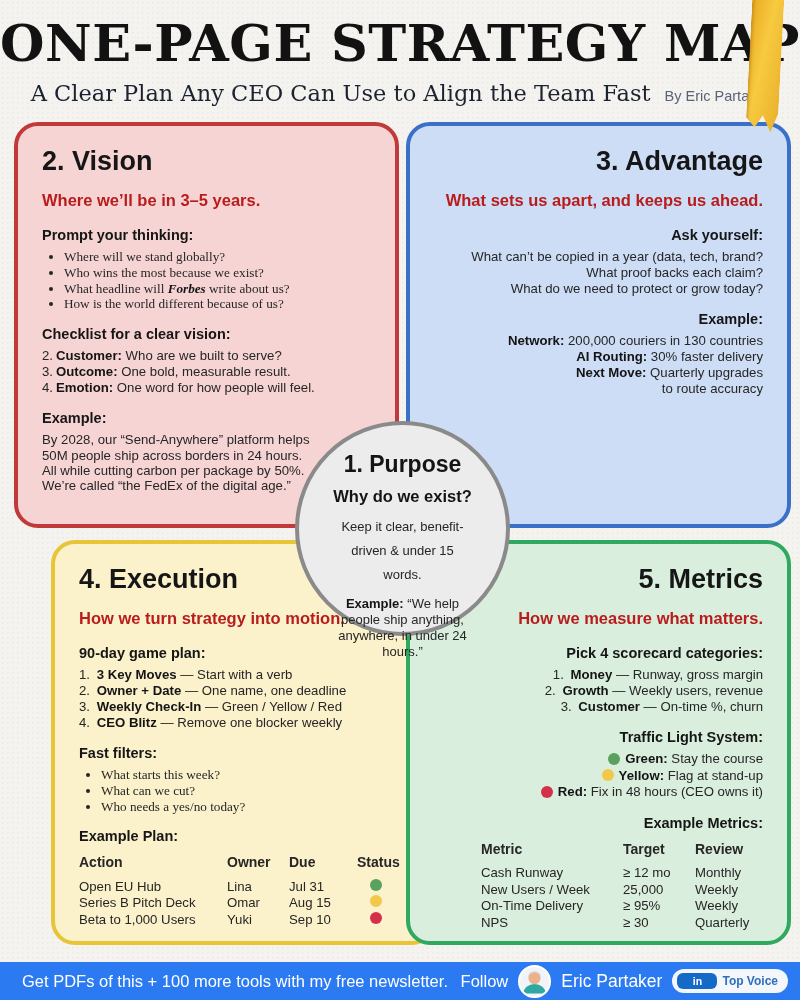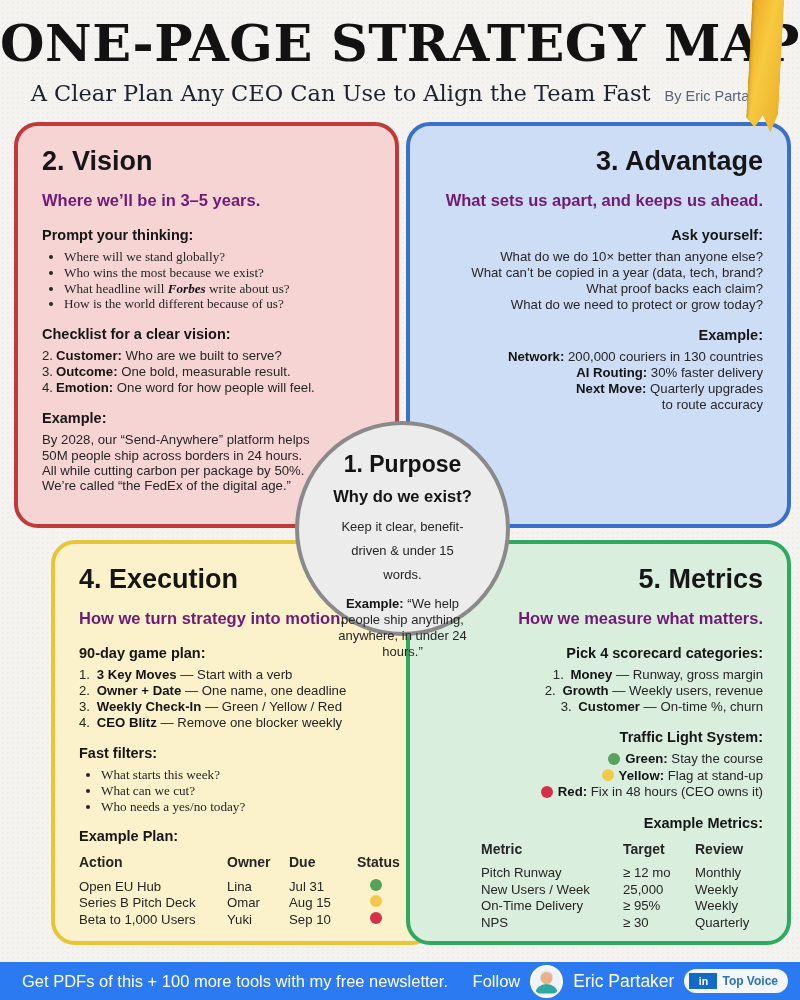--- a/index.html
+++ b/index.html
@@ -35,21 +35,21 @@
   .card {
     position:absolute; width:385px; border-radius:24px; border:4px solid;
     padding:16px 24px 0 24px;
   }
   .card.right { text-align:right; }
   #vision   { left:14px;  top:122px; height:406px; background:#f6d4d4; border-color:#c13a3a; }
   #advantage{ left:406px; top:122px; height:406px; background:#cdddf6; border-color:#3b70c9; }
   #execution{ left:14px;  top:540px; height:405px; background:#fbf1cb; border-color:#e8c437;margin-left:37px; }
   #metrics  { left:406px; top:540px; height:405px; background:#d9eedd; border-color:#2fa95f; }
   .card h2 { font-size:27px; font-weight:700; color:#161616; margin:4px 0 14px; line-height:1.15; }
-  .tagline { font-size:16.5px; font-weight:700; color:#701a75; margin:0 0 17px; }
+  .tagline { font-size:16.5px; font-weight:700; color:#b91c1c; margin:0 0 17px; }
   .block { margin-bottom:14px; }
   .label { font-size:14.5px; font-weight:700; color:#161616; margin-bottom:6px; }
   .card ul { list-style:disc; padding-left:22px;font-family:Liberation Serif, serif; }
   .card li { font-size:13.2px; line-height:15.8px; }
   .nitem, .line { font-size:13.2px; line-height:16px; }
   .n { margin-right:3px; }
   .example-p { font-size:13.2px; line-height:15.3px; max-width:272px; }
   b { color:#141414; }
   
   .circle {
@@ -80,21 +80,21 @@
   .footer {
     position:absolute; left:0; bottom:0; width:800px; height:38px; background:#2b7af2;
     display:flex; align-items:center; padding:0 12px 0 22px; color:#fff; z-index:7;
   }
   .cta { font-size:16.5px; }
   .social { margin-left:auto; display:flex; align-items:center; gap:10px; }
   .follow { font-size:16.5px; }
   .avatar { width:33px; height:33px; border-radius:50%; overflow:hidden; border:2px solid #fff; background:#eef3f8; flex:0 0 auto; }
   .pname { font-size:17.5px; font-weight:400; }
   .badge { display:inline-flex; align-items:center; gap:5px; background:#f3f6fa; border-radius:13px; padding:4px 10px 4px 5px; }
-  .in-sq { width:28px; height:16px; background:#1569c7; border-radius:0; color:#fff; font-weight:700; font-size:10.5px; display:flex; align-items:center; justify-content:center; }
+  .in-sq { width:40px; height:16px; background:#1569c7; border-radius:6px; color:#fff; font-weight:700; font-size:10.5px; display:flex; align-items:center; justify-content:center; }
   .badge-text { color:#2d6fbe; font-size:12px; font-weight:700; }
 </style>
 </head>
 <body>
 
 <div class="page">
 
   <div class="tape"></div>
 
   <h1 class="title">ONE-PAGE STRATEGY MAP</h1>
@@ -124,21 +124,20 @@
       <p class="label">Example:</p>
       <p class="example-p">By 2028, our “Send-Anywhere” platform helps 50M people ship across borders in 24 hours. All while cutting carbon per package by 50%. We’re called “the FedEx of the digital age.”</p>
     </div>
   </section>
 
   <section class="card right" id="advantage">
     <h2>3. Advantage</h2>
     <p class="tagline">What sets us apart, and keeps us ahead.</p>
     <div class="block">
       <p class="label">Ask yourself:</p>
-      <div class="line">What do we do 10× better than anyone else?</div>
       <div class="line">What can’t be copied in a year (data, tech, brand?</div>
       <div class="line">What proof backs each claim?</div>
       <div class="line">What do we need to protect or grow today?</div>
     </div>
     <div class="block">
       <p class="label">Example:</p>
       <div class="line"><b>Network:</b><span> 200,000 couriers in 130 countries</span></div>
       <div class="line"><b>AI Routing:</b><span> 30% faster delivery</span></div>
       <div class="line"><b>Next Move:</b><span> Quarterly upgrades</span></div>
       <div class="line">to route accuracy</div>
@@ -204,21 +203,21 @@
       <div class="tline"><span class="tdot" data-status="yellow"></span><b>Yellow:</b><span> Flag at stand-up</span></div>
       <div class="tline"><span class="tdot" data-status="red"></span><b>Red:</b><span> Fix in 48 hours (CEO owns it)</span></div>
     </div>
     <div class="block">
       <p class="label">Example Metrics:</p>
       <div class="mtable">
         <div class="hd">Metric</div>
         <div class="hd">Target</div>
         <div class="hd">Review</div>
 
-        <div class="cell">Pitch Runway</div>
+        <div class="cell">Cash Runway</div>
         <div class="cell">≥ 12 mo</div>
         <div class="cell">Monthly</div>
 
         <div class="cell">New Users / Week</div>
         <div class="cell">25,000</div>
         <div class="cell">Weekly</div>
 
         <div class="cell">On-Time Delivery</div>
         <div class="cell">≥ 95%</div>
         <div class="cell">Weekly</div>

